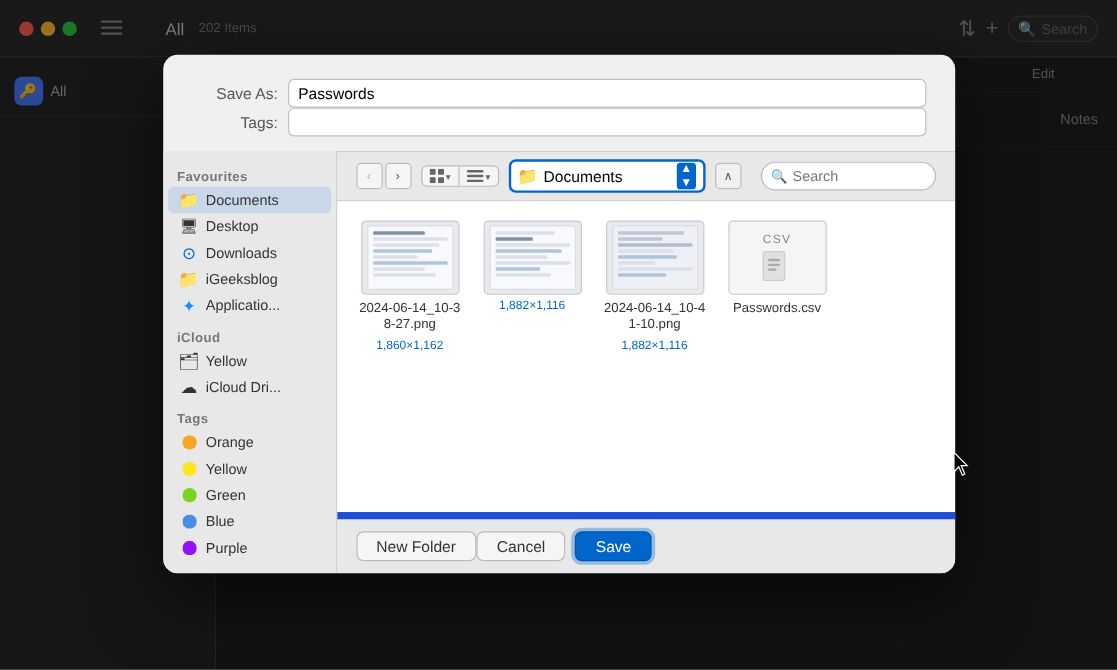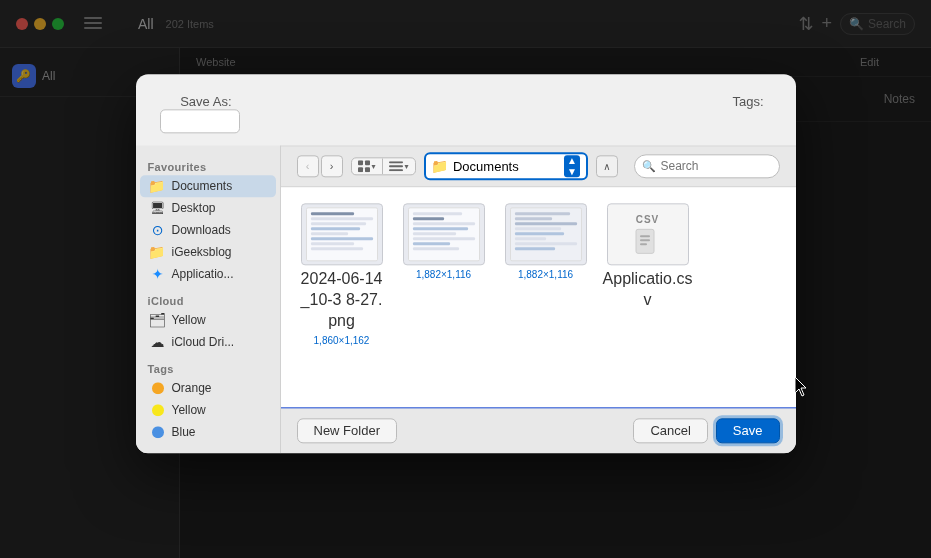--- a/index.html
+++ b/index.html
@@ -339,46 +339,45 @@
       background: #f5f5f5;
       flex-direction: column;
       align-items: center;
       justify-content: center;
       gap: 2px;
     }
 
     .csv-label {
       font-size: 10px;
       color: #888;
-      font-weight: 700;
+      font-weight: 400;
       letter-spacing: 1px;
     }
 
     .file-name {
-      font-size: 16px;
+      font-size: 11px;
       color: #333;
       text-align: center;
       word-break: break-all;
       line-height: 1.3;
     }
 
     .file-meta {
       font-size: 10px;
       color: #0066cc;
       text-align: center;
     }
 
     
     .dialog-footer {
       display: flex;
       align-items: center;
-      justify-content: space-between;
       padding: 10px 16px;
       background: #e8e8e8;
-      border-top: 1px solid #1d4ed8;
+      border-top: 6px solid #1d4ed8;
     }
 
     .btn {
       padding: 4px 16px;
       font-size: 13px;
       border-radius: 6px;
       border: 1px solid #bbb;
       cursor: pointer;
       background: #f5f5f5;
       color: #333;
@@ -525,20 +524,21 @@
     </div>
   </div>
 </div>
 
 <div class="overlay"></div>
 
 <div class="dialog">
 
   <div class="dialog-header">
     <span class="dialog-label">Save As:</span>
+    <input class="dialog-input" type="text" value="Passwords" style="">
 
     <span class="dialog-label">Tags:</span>
     <input class="dialog-tags-input" type="text" value="" placeholder="" style="">
   </div>
 
   <div class="dialog-inner">
 
     <div class="sidebar-list">
       <div class="sidebar-section">
         <div class="sidebar-section-title">Favourites</div>
@@ -590,24 +590,40 @@
           <span class="si-icon">
               <svg width="12" height="12">
                 <circle cx="6" cy="6" r="6" fill="#f8e71c"></circle>
               </svg>
             </span>
           <span>Yellow</span>
         </div>
         <div class="sidebar-item">
           <span class="si-icon">
               <svg width="12" height="12">
+                <circle cx="6" cy="6" r="6" fill="#7ed321"></circle>
+              </svg>
+            </span>
+          <span>Green</span>
+        </div>
+        <div class="sidebar-item">
+          <span class="si-icon">
+              <svg width="12" height="12">
                 <circle cx="6" cy="6" r="6" fill="#4a90e2"></circle>
               </svg>
             </span>
           <span>Blue</span>
+        </div>
+        <div class="sidebar-item">
+          <span class="si-icon">
+              <svg width="12" height="12">
+                <circle cx="6" cy="6" r="6" fill="#9013fe"></circle>
+              </svg>
+            </span>
+          <span>Purple</span>
         </div>
       </div>
     </div>
 
     <div class="dialog-content">
 
       <div class="dialog-toolbar">
 
         <div style="display:flex; gap:2px;">
           <div class="nav-btn disabled">‹</div>
@@ -699,34 +715,35 @@
                   <div class="file-thumb-line" style="width:60%; background:#c0c8d8;"></div>
                   <div class="file-thumb-line" style="width:100%; background:#b0bcd0;"></div>
                   <div class="file-thumb-line" style="width:75%"></div>
                   <div class="file-thumb-line blue" style="width:80%"></div>
                   <div class="file-thumb-line" style="width:50%"></div>
                   <div class="file-thumb-line" style="width:100%"></div>
                   <div class="file-thumb-line blue" style="width:65%"></div>
                 </div>
               </div>
             </div>
+            <span class="file-name">2024-06-14_10-4 1-10.png</span>
             <span class="file-meta">1,882×1,116</span>
           </div>
 
           <div class="file-item">
             <div class="file-thumb csv-thumb">
               <span class="csv-label">CSV</span>
               <svg width="28" height="28" viewBox="0 0 28 28">
                 <rect x="2" y="2" width="18" height="24" rx="2" fill="#e0e0e0" stroke="#ccc" stroke-width="1"></rect>
                 <rect x="6" y="8" width="10" height="2" rx="1" fill="#aaa"></rect>
                 <rect x="6" y="12" width="10" height="2" rx="1" fill="#aaa"></rect>
                 <rect x="6" y="16" width="7" height="2" rx="1" fill="#aaa"></rect>
               </svg>
             </div>
-            <span class="file-name">Applicatio.csv</span>
+            <span class="file-name">Passwords.csv</span>
             <span class="file-meta"></span>
           </div>
 
         </div>
       </div>
 
       <div class="dialog-footer">
         <button class="btn">New Folder</button>
         <div style="display:flex; gap:8px;">
           <button class="btn">Cancel</button>

